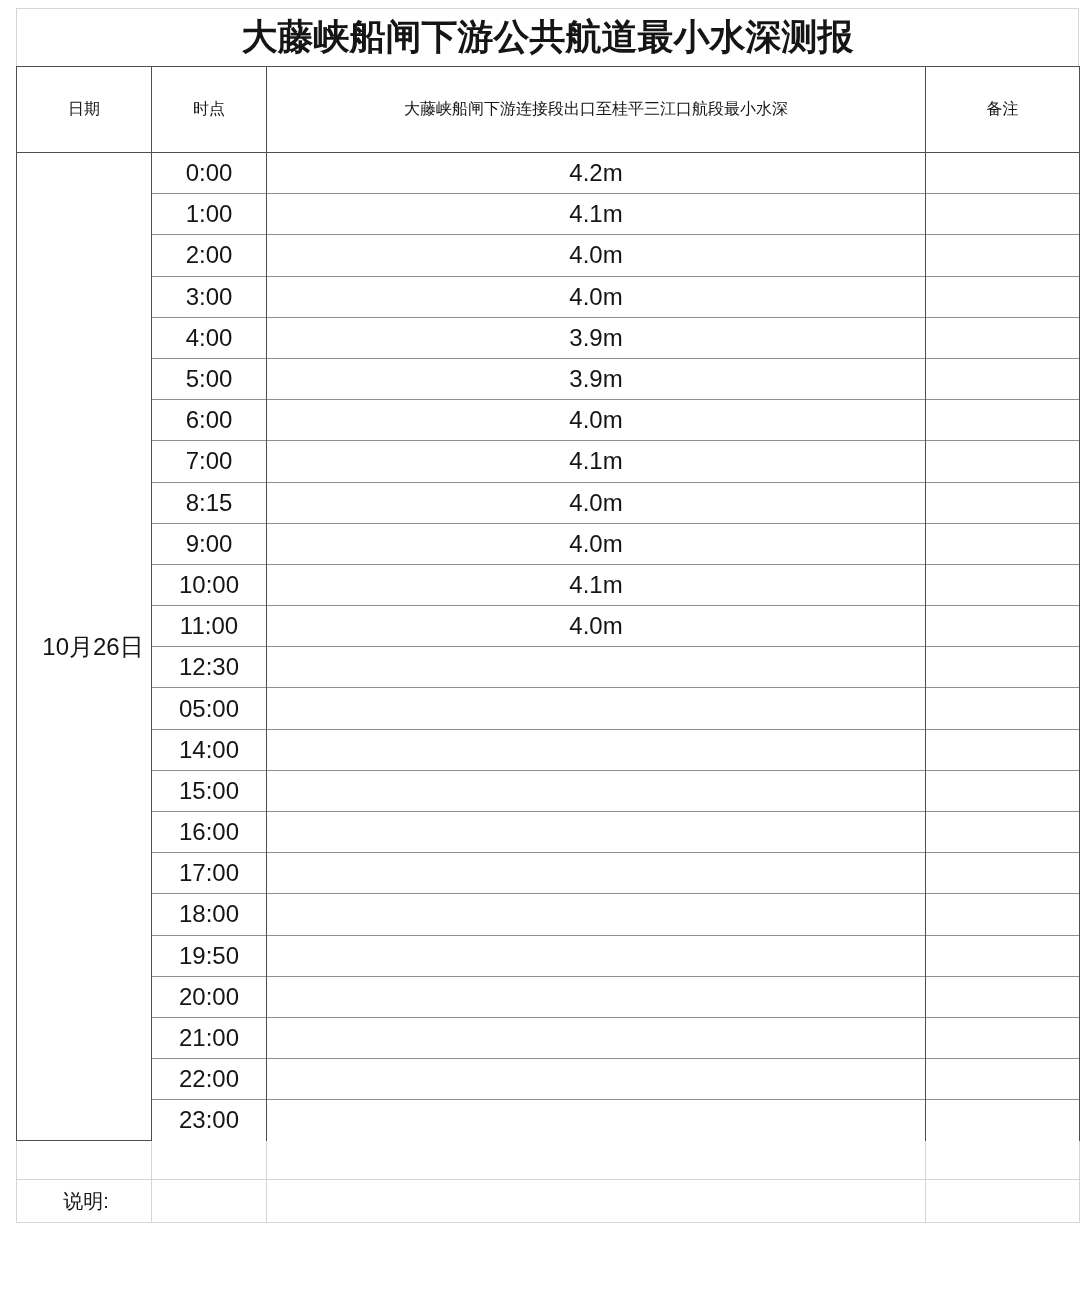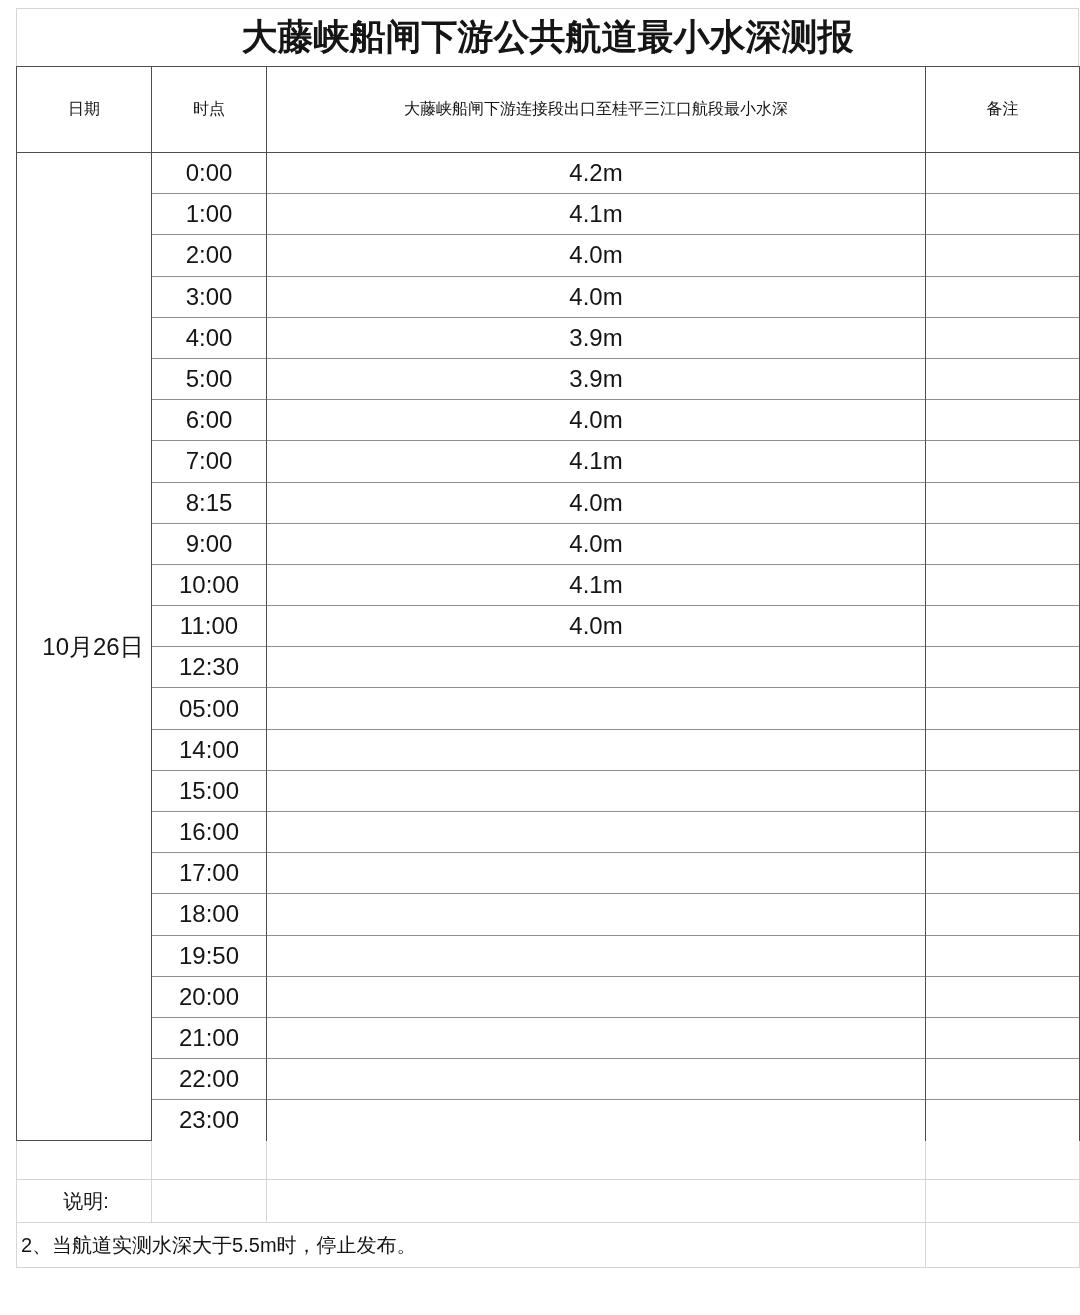--- a/index.html
+++ b/index.html
@@ -216,20 +216,16 @@
         <td></td>
         <td></td>
         <td></td>
       </tr>
       <tr class="r-label">
         <td class="lbl">说明:</td>
         <td></td>
         <td></td>
         <td></td>
       </tr>
-      <tr class="r-note2">
-        <td class="note" colspan="3">2、当航道实测水深大于5.5m时，停止发布。</td>
-        <td></td>
-      </tr>
     </tbody>
   </table>
 
 </div>
 
 </body></html>

